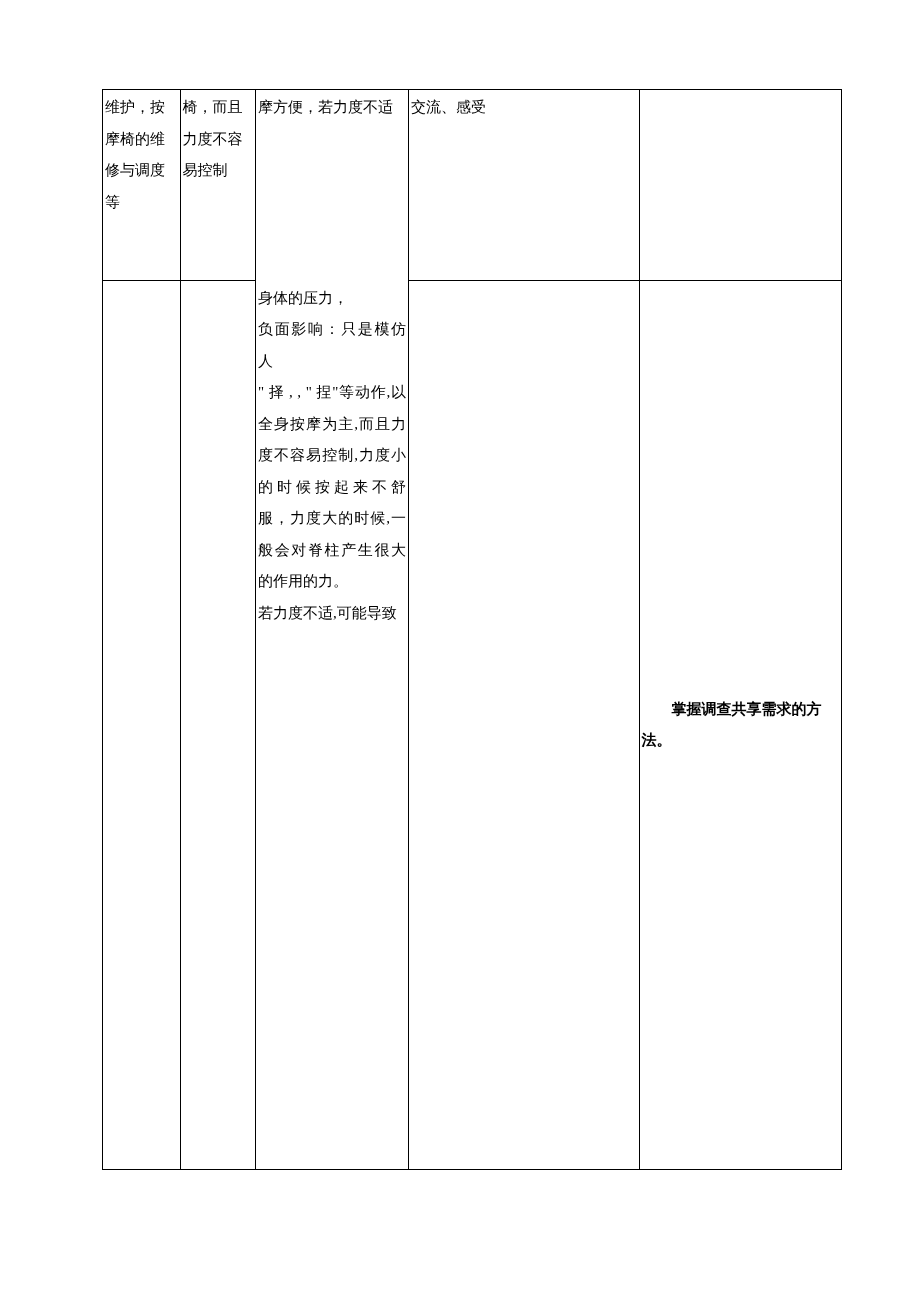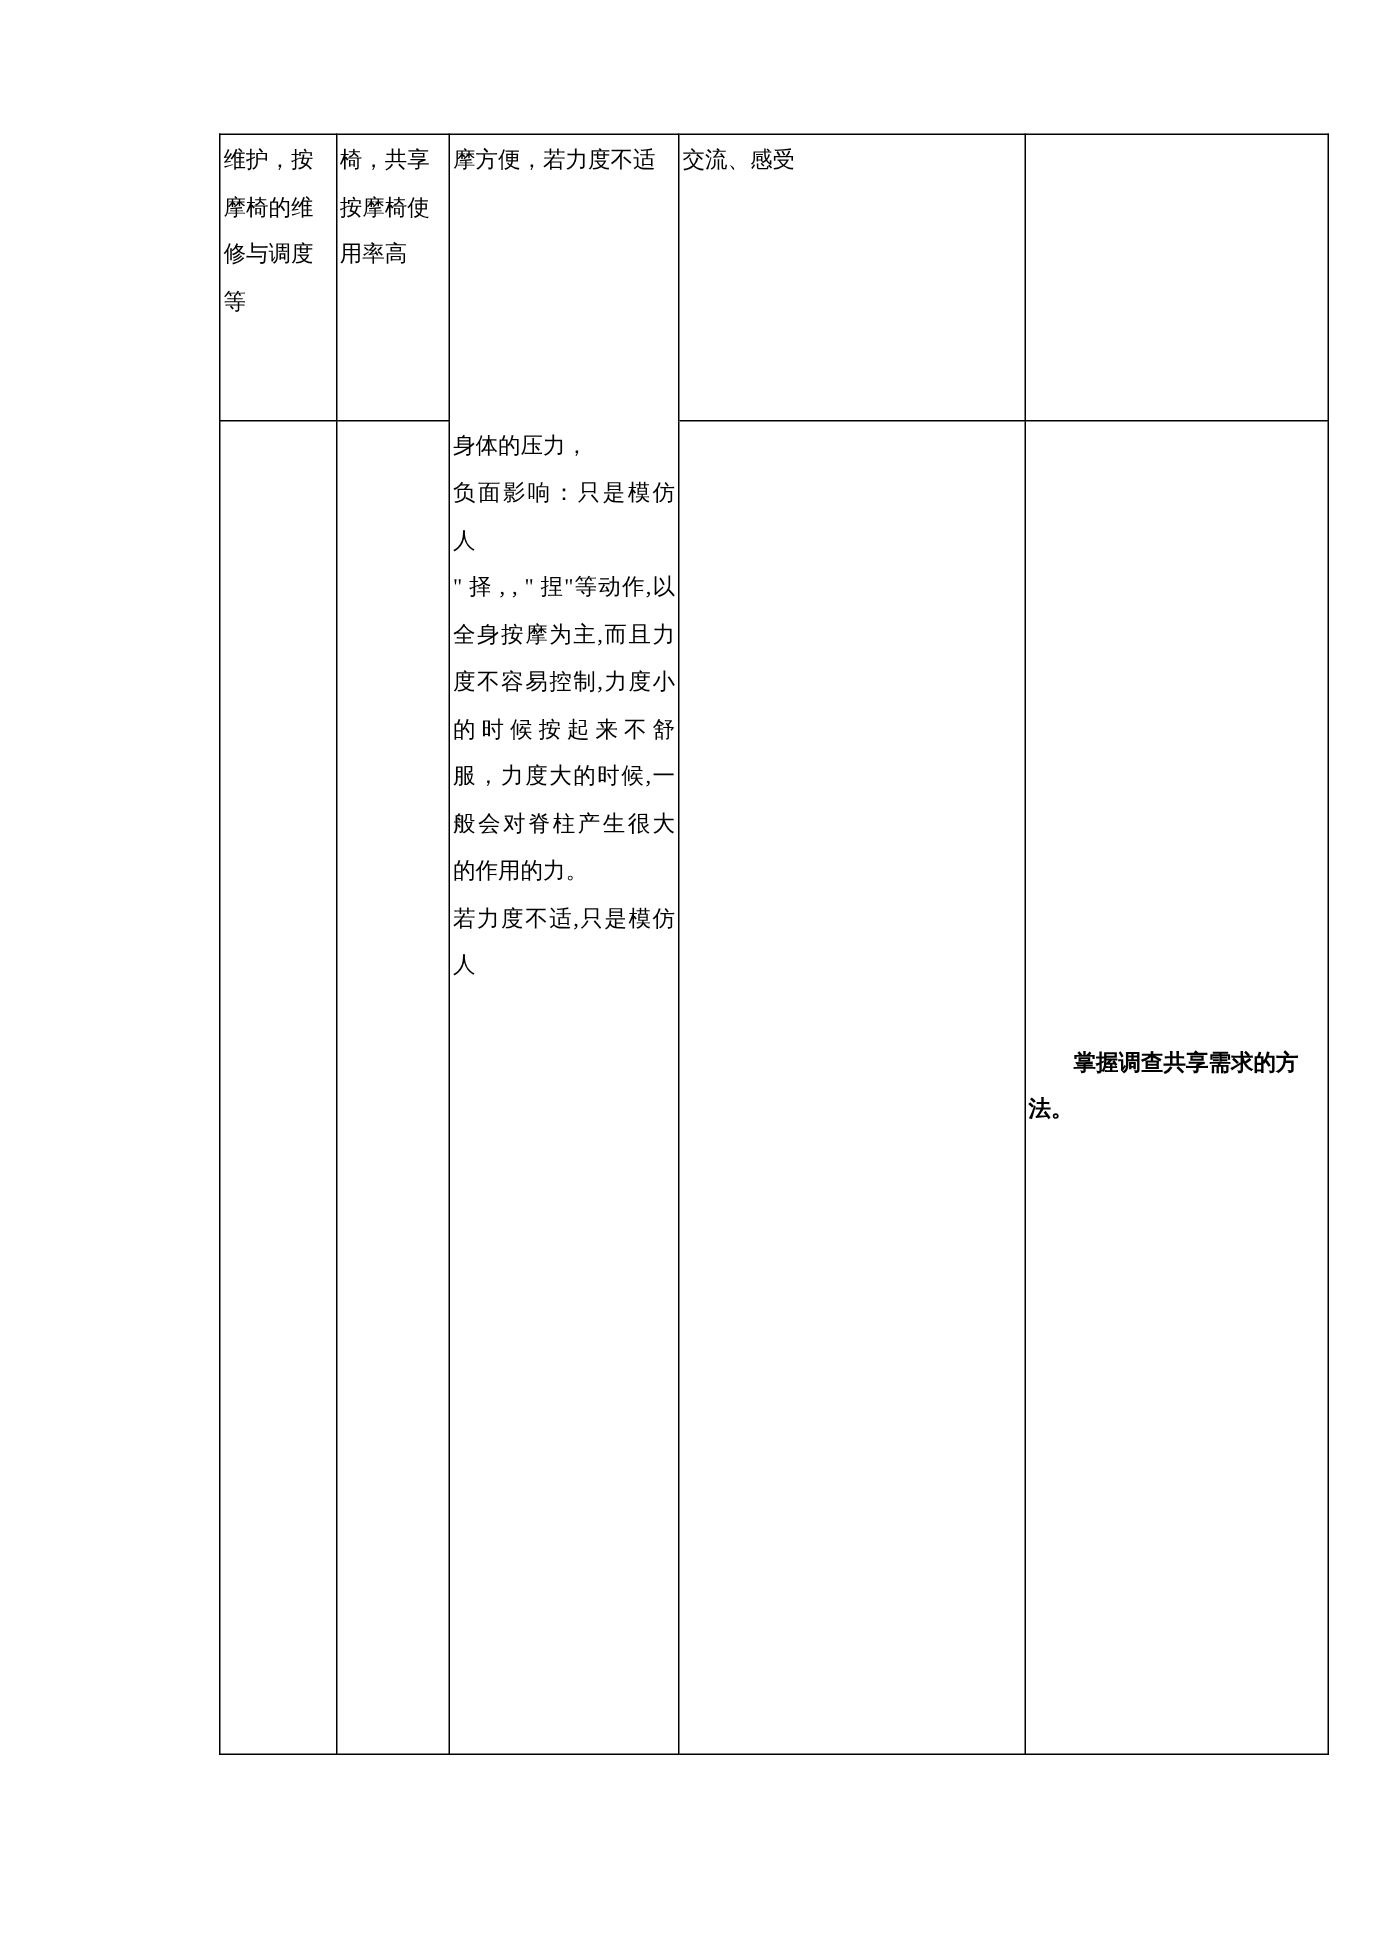--- a/index.html
+++ b/index.html
@@ -18,21 +18,20 @@
     box-sizing: border-box;
     background: #fff;
   }
   .table-wrap {
     position: absolute;
     left: 102px;
     top: 89px;
     width: 740px;
     height: 1081px;
     box-sizing: border-box;
-    margin-left: 44px;
   }
   table {
     border-collapse: collapse;
     width: 100%;
     height: 100%;
     table-layout: fixed;
   }
   td {
     border: 1px solid #000;
     vertical-align: top;
@@ -65,21 +64,21 @@
         <col class="col3">
         <col class="col4">
         <col class="col5">
       </colgroup>
       <tbody>
           <tr style="height:138px;">
         <td rowspan="2">
           <div class="cell-text">维护，按摩椅的维修与调度等</div>
         </td>
         <td rowspan="2">
-          <div class="cell-text">椅，共享按摩椅使用率高</div>
+          <div class="cell-text">椅，而且力度不容易控制</div>
         </td>
         <td rowspan="2" style="border-bottom:none;">
           <div class="cell-text">摩方便，若力度不适</div>
         </td>
         <td style="border-bottom:none;">
           <div class="cell-text" style="text-align:left;">交流、感受</div>
         </td>
         <td style="border-bottom:none;">
           <div class="cell-text"></div>
         </td>
@@ -88,21 +87,21 @@
         <td style="border-top:none;"></td>
         <td style="border-top:none;"></td>
       </tr>
       <tr>
         <td style="border-top:none;"></td>
         <td style="border-top:none;"></td>
         <td style="border-top:none;">
           <div class="cell-text" style="white-space:pre-wrap;text-align:justify;">身体的压力，
 负面影响：只是模仿人
 " 择 , , " 捏"等动作,以全身按摩为主,而且力度不容易控制,力度小的时候按起来不舒服，力度大的时候,一般会对脊柱产生很大的作用的力。
-若力度不适,只是模仿人</div>
+若力度不适,可能导致</div>
         </td>
         <td style="border-top:none;"></td>
         <td class="v-mid" style="border-top:none;">
           <div class="cell-text" style="white-space:pre-wrap;font-weight:bold;">        掌握调查共享需求的方法。</div>
         </td>
       </tr>
     </tbody>
       </table>
   </div>
 </div>

